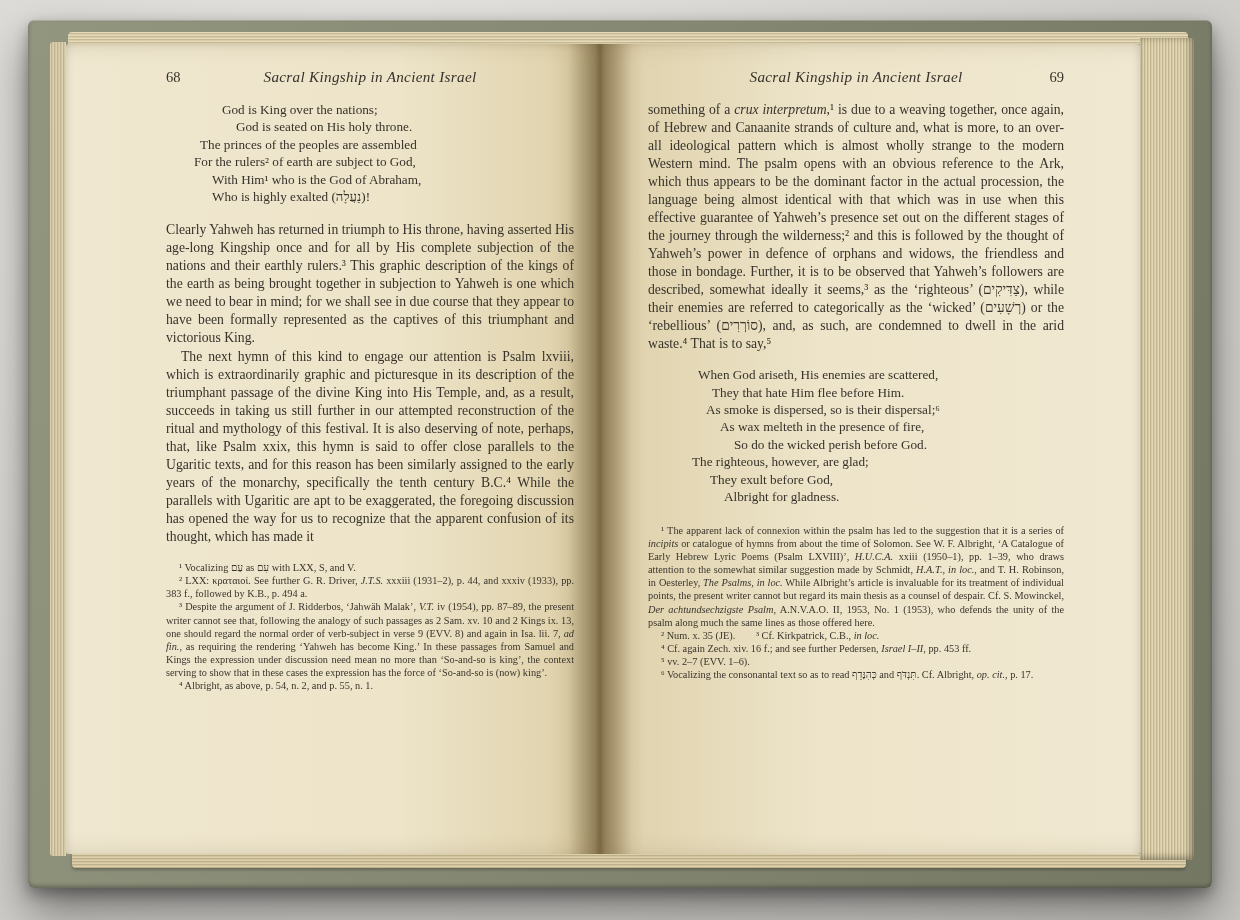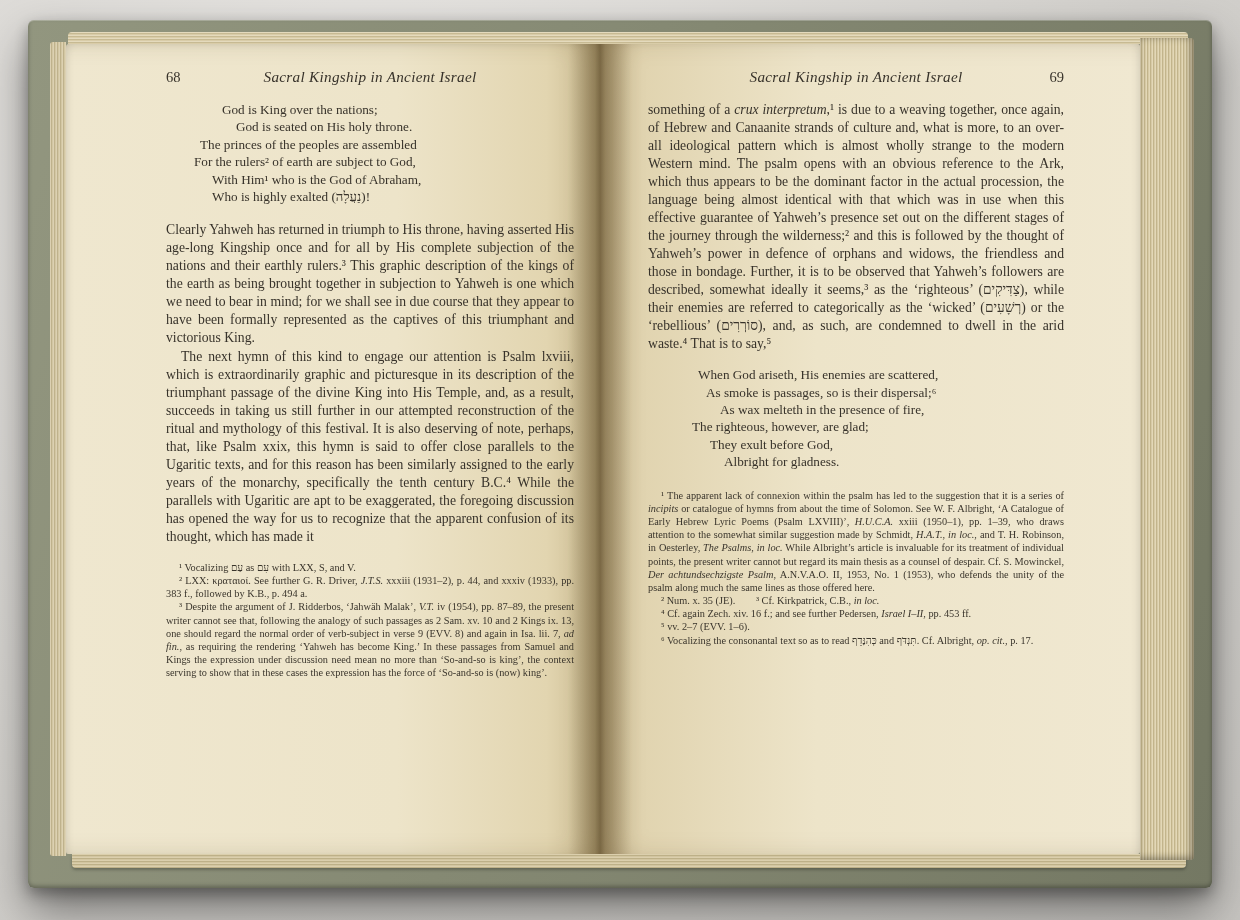--- a/index.html
+++ b/index.html
@@ -100,38 +100,41 @@
           <div class="vline" style="padding-left:46px">Who is highly exalted (נַעֲלָה)!</div>
         </div>
 
         <p class="para first-gap">Clearly Yahweh has returned in triumph to His throne, having asserted His age-long Kingship once and for all by His complete subjection of the nations and their earthly rulers.³ This graphic description of the kings of the earth as being brought together in subjection to Yahweh is one which we need to bear in mind; for we shall see in due course that they appear to have been formally represented as the captives of this triumphant and victorious King.</p>
         <p class="para indent">The next hymn of this kind to engage our attention is Psalm lxviii, which is extraordinarily graphic and picturesque in its description of the triumphant passage of the divine King into His Temple, and, as a result, succeeds in taking us still further in our attempted reconstruction of the ritual and mythology of this festival. It is also deserving of note, perhaps, that, like Psalm xxix, this hymn is said to offer close parallels to the Ugaritic texts, and for this reason has been similarly assigned to the early years of the monarchy, specifically the tenth century B.C.⁴ While the parallels with Ugaritic are apt to be exaggerated, the foregoing discussion has opened the way for us to recognize that the apparent confusion of its thought, which has made it</p>
 
         <div class="footnotes">
           <p class="fn">¹ Vocalizing עַם as עִם with LXX, S, and V.</p>
           <p class="fn">² LXX: κραταιοί. See further G. R. Driver, <i>J.T.S.</i> xxxiii (1931–2), p. 44, and xxxiv (1933), pp. 383 f., followed by K.B., p. 494 a.</p>
           <p class="fn">³ Despite the argument of J. Ridderbos, ‘Jahwäh Malak’, <i>V.T.</i> iv (1954), pp. 87–89, the present writer cannot see that, following the analogy of such passages as 2 Sam. xv. 10 and 2 Kings ix. 13, one should regard the normal order of verb-subject in verse 9 (EVV. 8) and again in Isa. lii. 7, <i>ad fin.</i>, as requiring the rendering ‘Yahweh has become King.’ In these passages from Samuel and Kings the expression under discussion need mean no more than ‘So-and-so is king’, the context serving to show that in these cases the expression has the force of ‘So-and-so is (now) king’.</p>
+          <p class="fn">⁴ Albright, as above, p. 54, n. 2, and p. 55, n. 1.</p>
         </div>
       </div>
     </div>
 
     <div class="page page-right">
       <div class="page-inner">
         <div class="pagehead">
           <span class="num"></span>
           <span class="title">Sacral Kingship in Ancient Israel</span>
           <span class="num right">69</span>
         </div>
 
         <p class="para">something of a <i>crux interpretum</i>,¹ is due to a weaving together, once again, of Hebrew and Canaanite strands of culture and, what is more, to an over-all ideological pattern which is almost wholly strange to the modern Western mind. The psalm opens with an obvious reference to the Ark, which thus appears to be the dominant factor in the actual procession, the language being almost identical with that which was in use when this effective guarantee of Yahweh’s presence set out on the different stages of the journey through the wilderness;² and this is followed by the thought of Yahweh’s power in defence of orphans and widows, the friendless and those in bondage. Further, it is to be observed that Yahweh’s followers are described, somewhat ideally it seems,³ as the ‘righteous’ (צַדִּיקִים), while their enemies are referred to categorically as the ‘wicked’ (רְשָׁעִים) or the ‘rebellious’ (סוֹרְרִים), and, as such, are condemned to dwell in the arid waste.⁴ That is to say,⁵</p>
 
         <div class="poem" style="margin-top:13px;">
           <div class="vline" style="padding-left:50px">When God ariseth, His enemies are scattered,</div>
-          <div class="vline" style="padding-left:58px">As smoke is passages, so is their dispersal;⁶</div>
+          <div class="vline" style="padding-left:64px">They that hate Him flee before Him.</div>
+          <div class="vline" style="padding-left:58px">As smoke is dispersed, so is their dispersal;⁶</div>
           <div class="vline" style="padding-left:72px">As wax melteth in the presence of fire,</div>
+          <div class="vline" style="padding-left:86px">So do the wicked perish before God.</div>
           <div class="vline" style="padding-left:44px">The righteous, however, are glad;</div>
           <div class="vline" style="padding-left:62px">They exult before God,</div>
           <div class="vline" style="padding-left:76px">Albright for gladness.</div>
         </div>
 
         <div class="footnotes" style="margin-top:18px;">
           <p class="fn">¹ The apparent lack of connexion within the psalm has led to the suggestion that it is a series of <i>incipits</i> or catalogue of hymns from about the time of Solomon. See W. F. Albright, ‘A Catalogue of Early Hebrew Lyric Poems (Psalm LXVIII)’, <i>H.U.C.A.</i> xxiii (1950–1), pp. 1–39, who draws attention to the somewhat similar suggestion made by Schmidt, <i>H.A.T.</i>, <i>in loc.</i>, and T. H. Robinson, in Oesterley, <i>The Psalms</i>, <i>in loc.</i> While Albright’s article is invaluable for its treatment of individual points, the present writer cannot but regard its main thesis as a counsel of despair. Cf. S. Mowinckel, <i>Der achtundsechzigste Psalm</i>, A.N.V.A.O. II, 1953, No. 1 (1953), who defends the unity of the psalm along much the same lines as those offered here.</p>
           <p class="fn">² Num. x. 35 (JE).  ³ Cf. Kirkpatrick, C.B., <i>in loc.</i></p>
           <p class="fn">⁴ Cf. again Zech. xiv. 16 f.; and see further Pedersen, <i>Israel I–II</i>, pp. 453 ff.</p>
           <p class="fn">⁵ vv. 2–7 (EVV. 1–6).</p>

